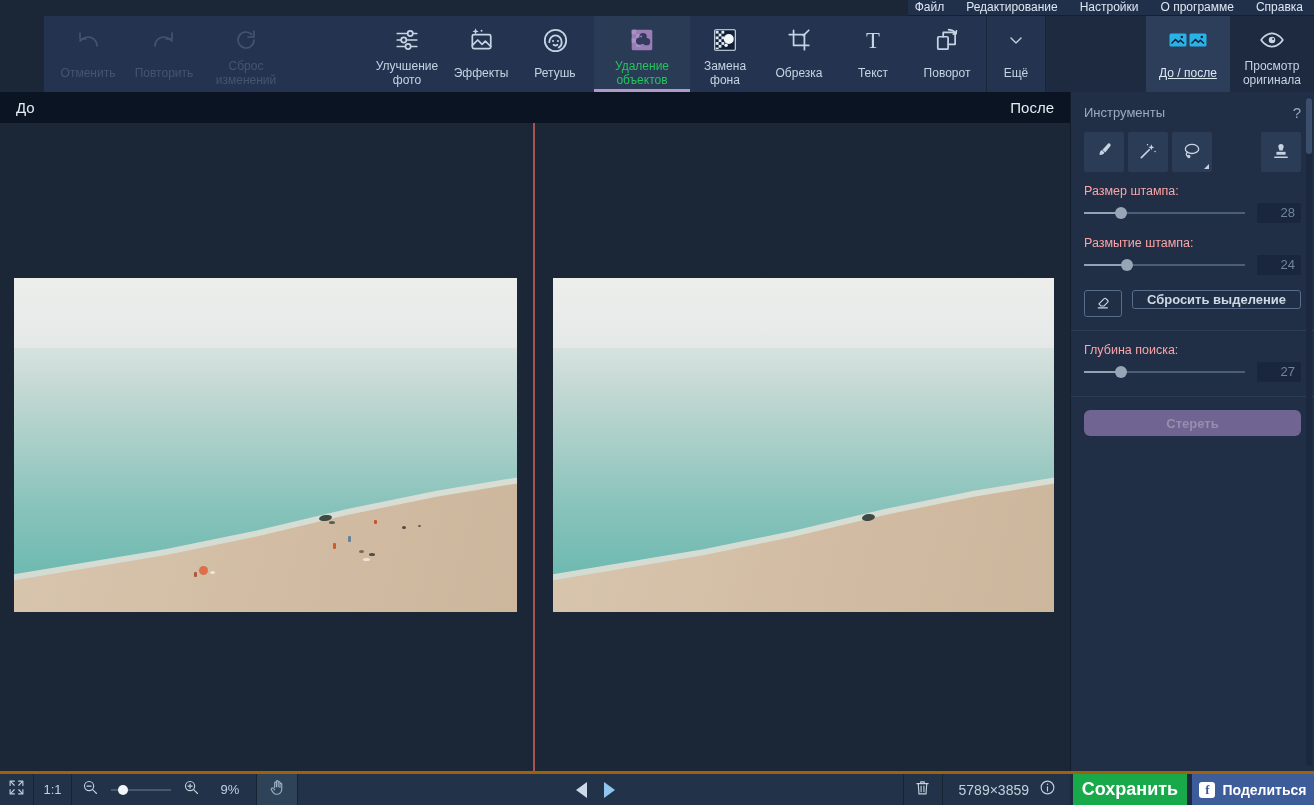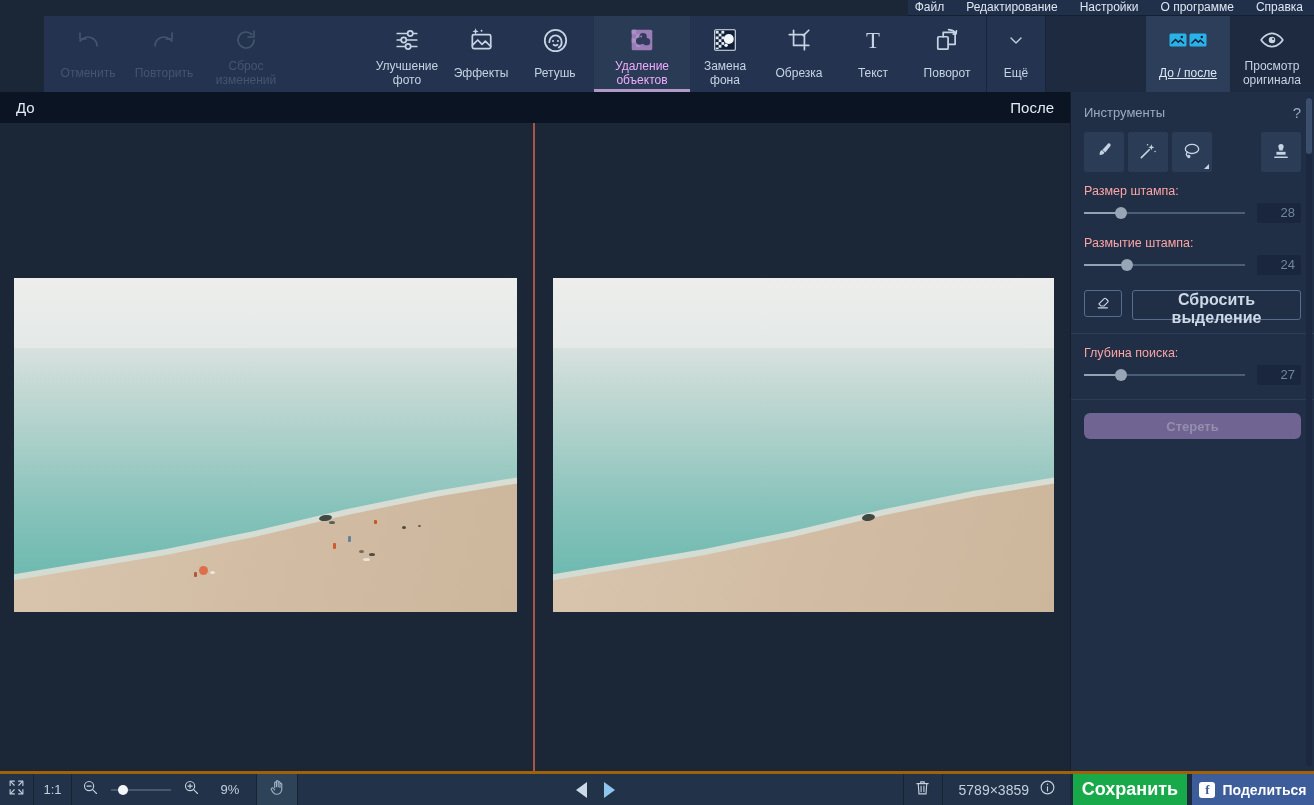--- a/index.html
+++ b/index.html
@@ -19,21 +19,21 @@
     padding:9px 4px 5px 4px; color:#c6d3e2; }
   .tb-btn .ic { height:30px; display:flex; align-items:center; justify-content:center; }
   .tb-btn .lb { min-height:26px; display:flex; align-items:center; text-align:center;
     font-size:12px; line-height:1.12; }
   .tb-btn.disabled { color:#44566e; }
   .history { display:flex; margin-left:6px; }
   .history .tb-btn { width:76px; }
   .history .tb-btn:last-child { width:88px; }
   .tools-group { display:flex; margin-left:78px; }
   .tool-w76 { width:78px; } .tool-w66 { width:70px; } .tool-w96 { width:96px; }
-  .tb-btn.selected { background:#2a3b55; position:relative; color:#f0abfc; }
+  .tb-btn.selected { background:#2a3b55; position:relative; color:#22c55e; }
   .tb-btn.selected::after { content:""; position:absolute; left:0; right:0; bottom:0;
     height:3px; background:#b298c6; }
   .more-cell { width:60px; border-left:1px solid #1a2638; border-right:1px solid #1a2638; }
   .tb-right { margin-left:auto; display:flex; background:#1d2a40; }
   .tb-view { width:84px; }
   .tb-view.active { background:#2c3e5a; color:#dde7f2;text-decoration:underline; }
   .tb-gap { width:100px; }
   svg.icon { stroke:currentColor; fill:none; stroke-width:1.6; stroke-linecap:round; stroke-linejoin:round; }
 
   
@@ -75,21 +75,21 @@
   .track { flex:1; height:2px; background:#4b5e78; position:relative; margin-right:12px; }
   .track .fill { position:absolute; left:0; top:0; height:2px; background:#94a2b4; }
   .track .thumb { position:absolute; top:-5px; width:12px; height:12px; border-radius:50%;
     background:#97a5b6; transform:translateX(-50%); cursor:pointer; }
   .val-box { width:44px; height:20px; background:#19263e; border-radius:2px; color:#72849c;
     font-size:13px; text-align:right; padding:2px 6px 0 0; }
   .btn-row { display:flex; margin-top:14px; }
   .o-btn { border:1px solid #566c8c; border-radius:3px; background:transparent; color:#cdd9e6;
     cursor:pointer; }
   .eraser-btn { width:38px; height:27px; display:flex; align-items:center; justify-content:center; }
-  .reset-btn { flex:1; margin-left:10px; height:30px; font-weight:bold; font-size:16px;
+  .reset-btn { flex:1; margin-left:10px; height:19px; font-weight:bold; font-size:13px;
     font-family:"Liberation Sans",sans-serif; }
   .divider { height:1px; background:#2b3c57; margin:13px -13px 0 -13px; }
   .erase-btn { margin-top:13px; width:100%; height:26px; background:#6f6492; border:none;
     border-radius:6px; color:#958fad; font-weight:bold; font-size:13px;
     font-family:"Liberation Sans",sans-serif; }
   .v-scroll { position:absolute; right:2px; top:5px; bottom:5px; width:6px;
     background:#1b2840; border-radius:3px; }
   .v-scroll .vthumb { position:absolute; top:1px; left:0; width:6px; height:56px;
     background:#3b4f6d; border-radius:3px; }
 

